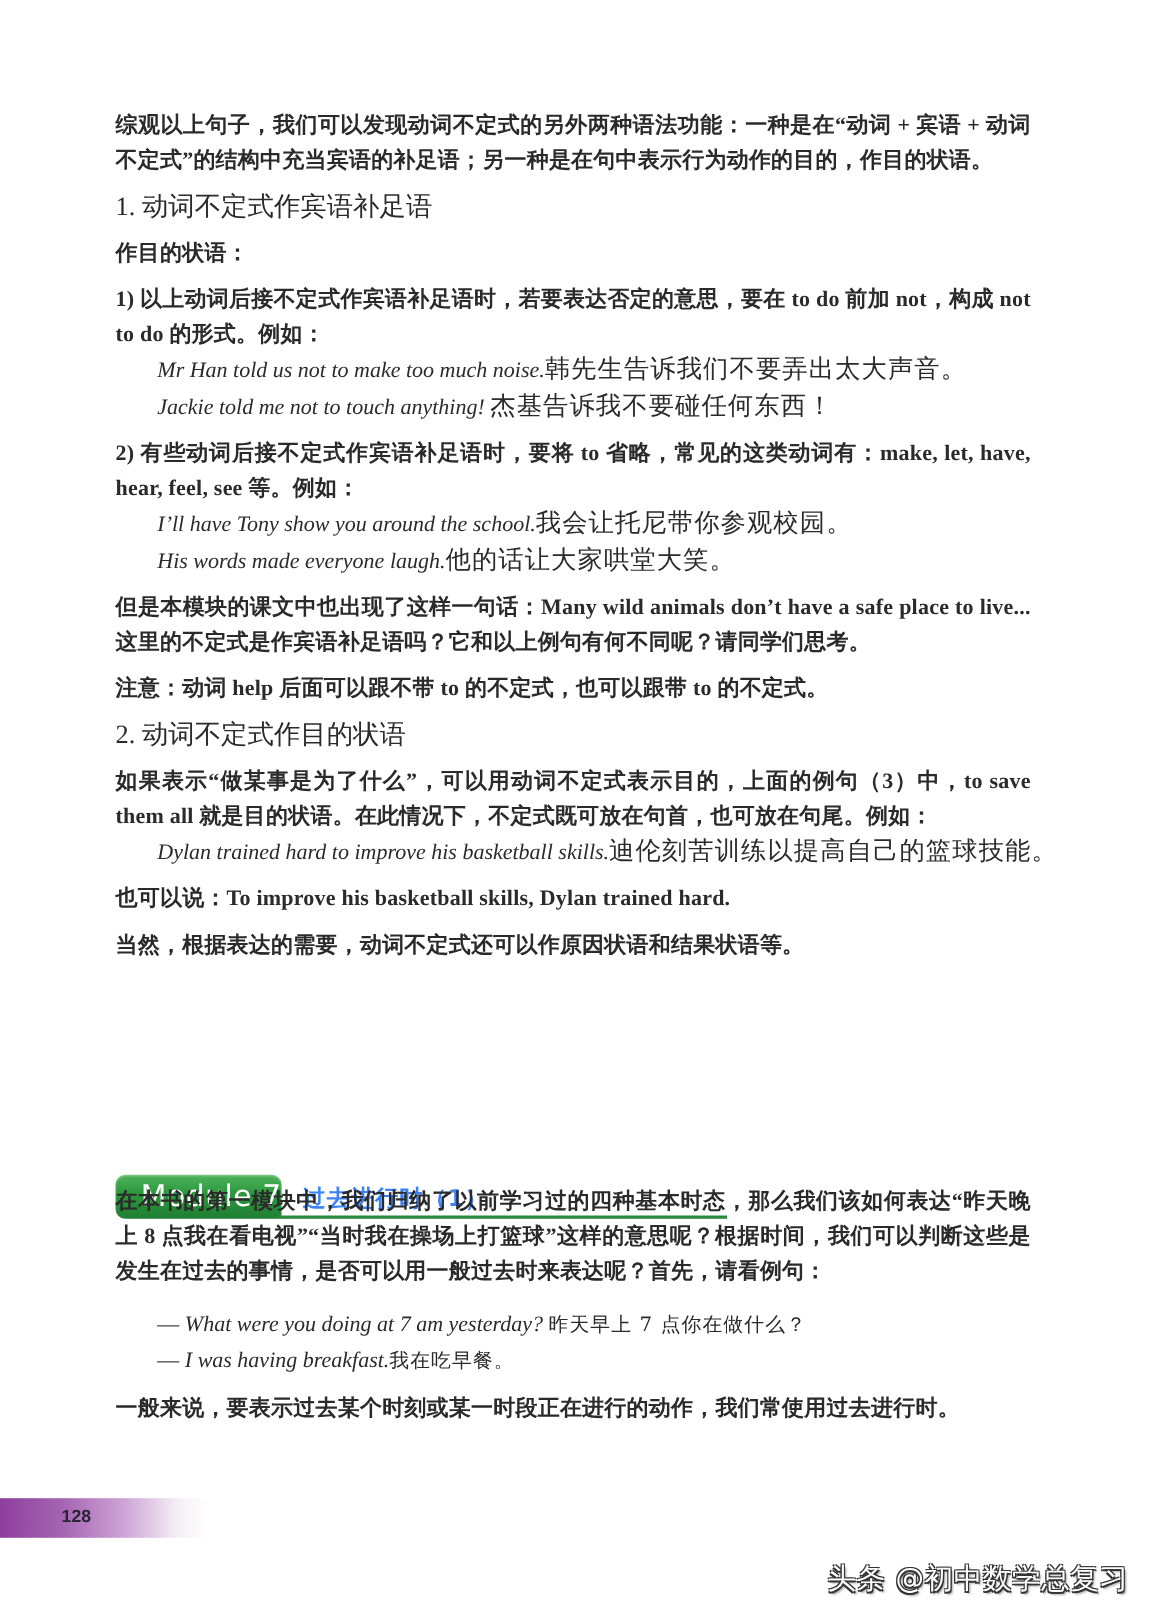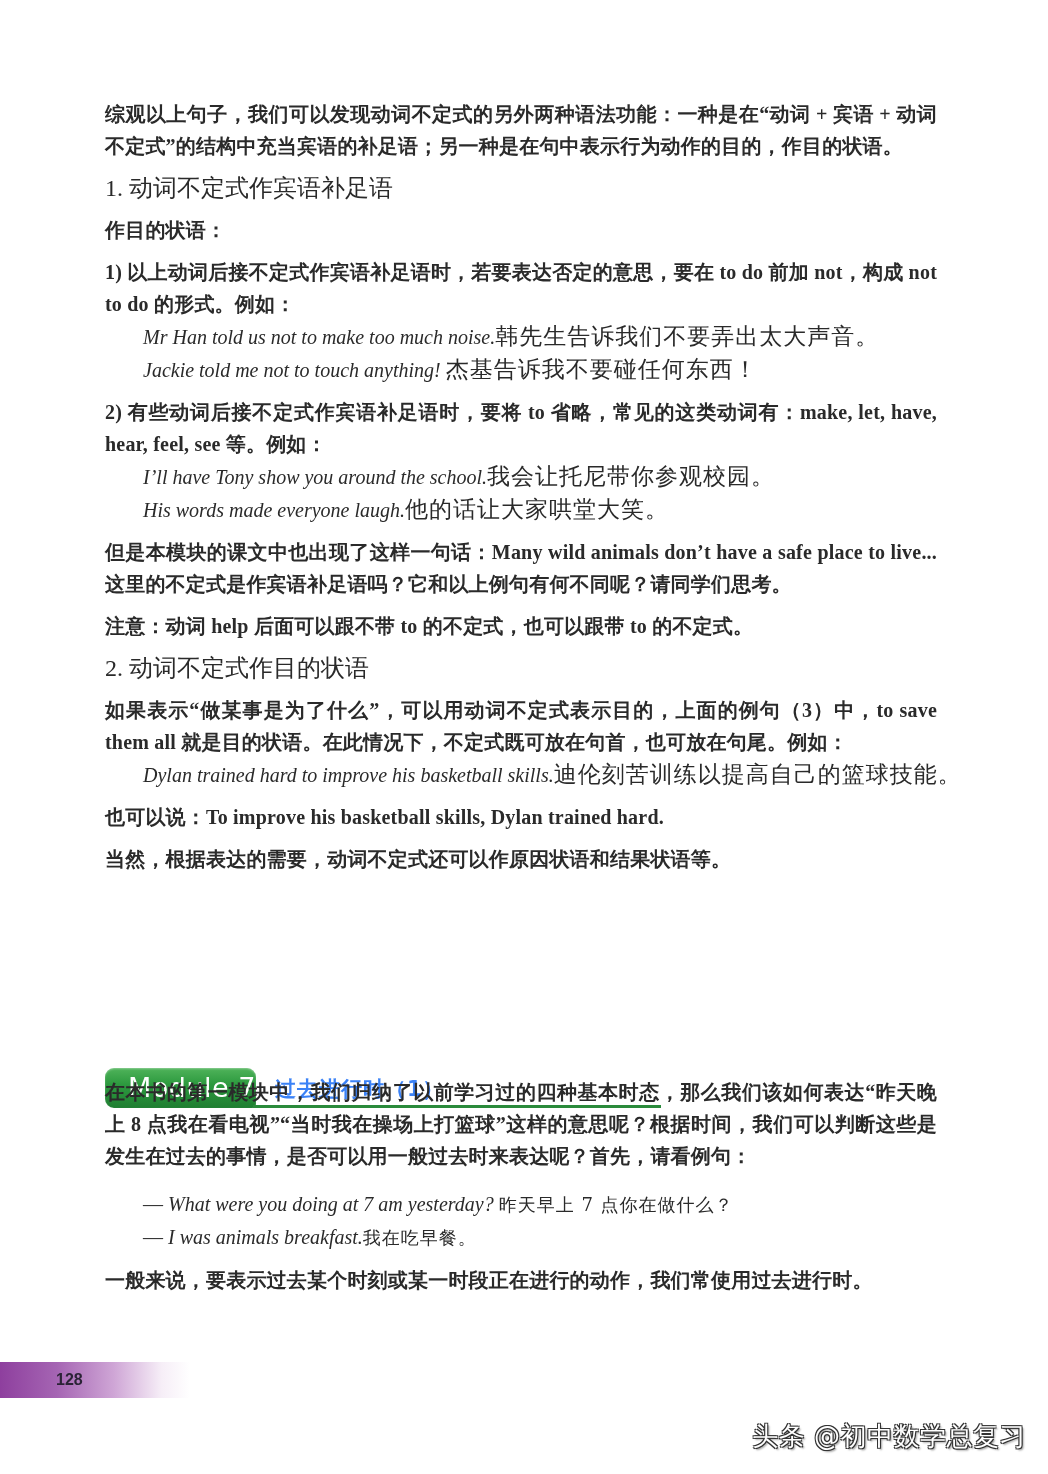--- a/index.html
+++ b/index.html
@@ -207,21 +207,21 @@
 
   <div class="content2">
     <p class="p" style="margin-bottom:16px;">在本书的第一模块中，我们归纳了以前学习过的四种基本时态，那么我们该如何表达“昨天晚上 8 点我在看电视”“当时我在操场上打篮球”这样的意思呢？根据时间，我们可以判断这些是发生在过去的事情，是否可以用一般过去时来表达呢？首先，请看例句：</p>
     <div class="dialog">
       <span>—</span>
       <span class="en">What were you doing at 7 am yesterday?</span>
       <span class="zh">昨天早上 7 点你在做什么？</span>
     </div>
     <div class="dialog" style="margin-bottom:10px;">
       <span>—</span>
-      <span class="en">I was animals breakfast.</span><span class="zh">我在吃早餐。</span>
+      <span class="en">I was having breakfast.</span><span class="zh">我在吃早餐。</span>
     </div>
     <p class="p">一般来说，要表示过去某个时刻或某一时段正在进行的动作，我们常使用过去进行时。</p>
   </div>
 
   <div class="page-number-bar">
     <span class="page-number">128</span>
   </div>
 
   <div class="watermark">头条 @初中数学总复习</div>
 </div>

